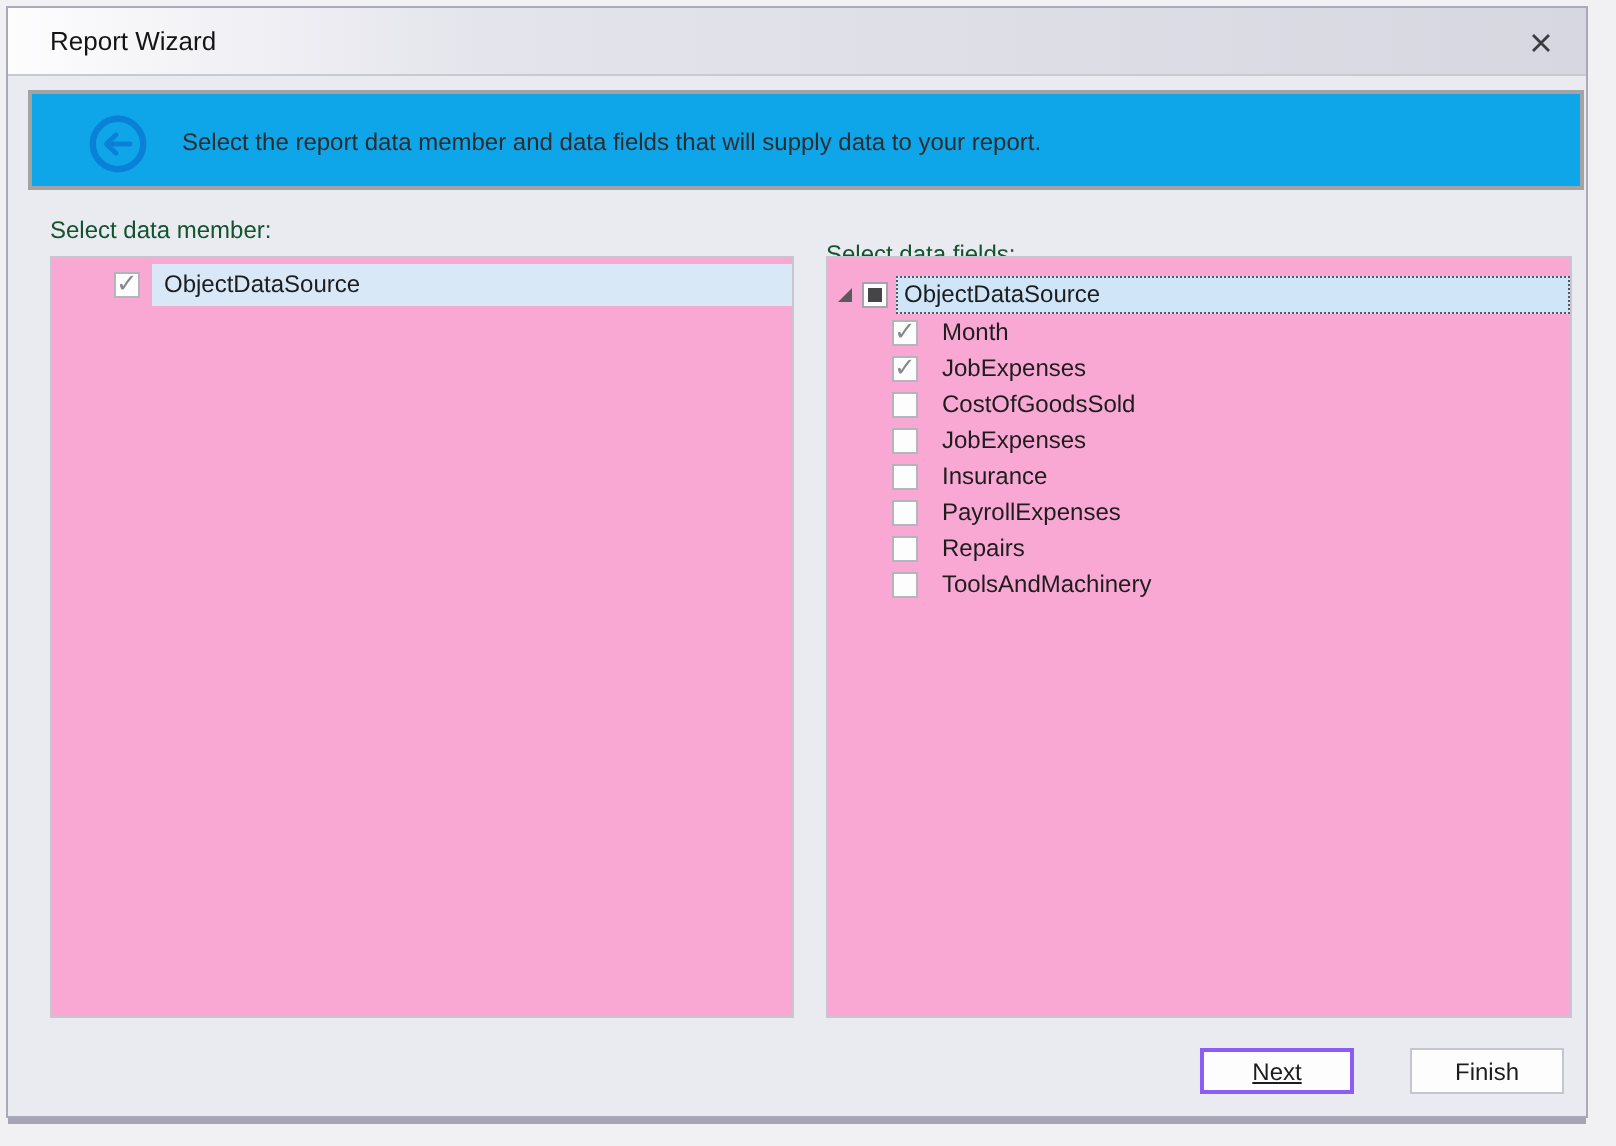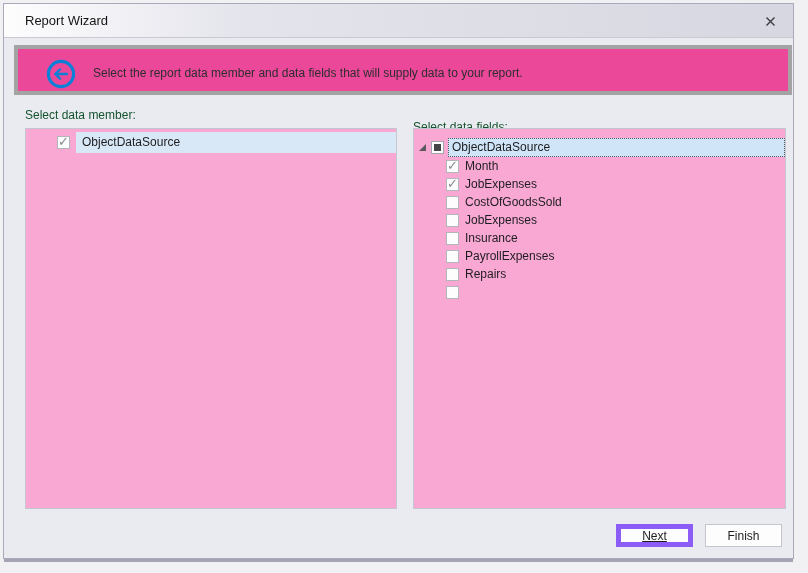--- a/index.html
+++ b/index.html
@@ -30,22 +30,22 @@
     font-size:13px; color:#141414;
   }
   .close {
     position:absolute; right:12px; top:0; height:34px; width:22px;
     display:flex; align-items:center; justify-content:center;
     cursor:default;
   }
   
   .band {
     position:absolute; left:10px; top:41px; width:778px; height:50px;
-    background:#ec4899;
-    border:4px solid #a3a3a3;
+    background:#0ea5e9;
+    border:2px solid #a3a3a3;
   }
   .back {
     position:absolute; left:28px; top:10px; width:30px; height:30px;
     display:flex; align-items:center; justify-content:center;
   }
   .desc {
     position:absolute; left:75px; top:0; height:48px;
     display:flex; align-items:center;
     color:#2d2d30;
   }
@@ -107,31 +107,31 @@
   .t-root-text {
     flex:1 1 auto; height:19px; line-height:17px;
     margin-left:2px; padding-left:3px;
     background:#d0e5f8;
     border:1px dotted #55585c;
   }
   .t-row {
     height:18px; display:flex; align-items:center;
     padding-left:32px;
   }
-  .t-label { margin-left:6px; line-height:18px; }
+  .t-label { margin-left:12px; line-height:18px; }
   
   .btn {
     position:absolute; top:520px; width:77px; height:23px;
     background:#fdfdfe;
     font-family:"Liberation Sans", sans-serif;
     font-size:12px; color:#1d1d1f;
     display:flex; align-items:center; justify-content:center;
     cursor:default;
   }
-  .btn-next   { left:612px; border:5px solid #8b5cf6;text-decoration:underline; }
+  .btn-next   { left:596px; border:2px solid #8b5cf6;text-decoration:underline; }
   .btn-finish { left:701px; border:1px solid #c5c5cd;text-align:center; }
 </style>
 </head>
 <body>
 
 <div class="dialog">
 
   <div class="titlebar">
     <span class="title">Report Wizard</span>
     <span class="close">
@@ -197,20 +197,21 @@
         <div class="t-row">
           <span class="cb"></span>
           <span class="t-label">PayrollExpenses</span>
         </div>
         <div class="t-row">
           <span class="cb"></span>
           <span class="t-label">Repairs</span>
         </div>
         <div class="t-row">
           <span class="cb"></span>
+          <span class="t-label">ToolsAndMachinery</span>
         </div>
       </div>
   </div>
 
   <button class="btn btn-next">Next</button>
   <button class="btn btn-finish">Finish</button>
 
 </div>
 
 </body></html>

